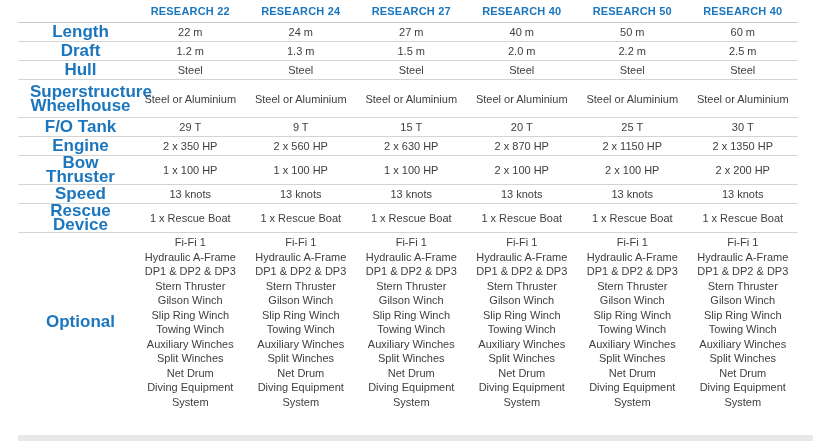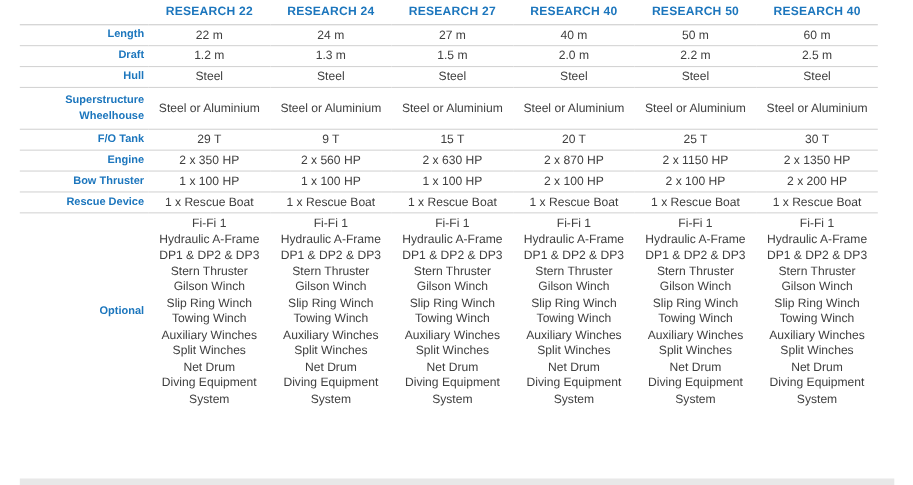--- a/index.html
+++ b/index.html
@@ -11,21 +11,21 @@
   table.specs { border-collapse:collapse; table-layout:fixed; width:780px; }
   col.lblcol { width:117px; }
   thead th {
     height:22px; font-size:11px; font-weight:bold; color:#1c76bd;
     text-align:center; padding:0; vertical-align:middle;
     border-bottom:1px solid #cccccc; letter-spacing:0.2px;
   }
   tbody tr { border-bottom:1px solid #d4d4d4; }
   tbody tr.last { border-bottom:none; }
   tbody th.lbl {
-    font-size:10px; font-weight:bold; color:#1c76bd; text-align:right;
+    font-size:17px; font-weight:bold; color:#1c76bd; text-align:center;
     padding:0 4px 0 12px; vertical-align:middle; line-height:14px;
   }
   tbody td {
     font-size:11px; font-weight:normal; color:#404040; text-align:center;
     padding:0; vertical-align:middle;
   }
   tr.r  { height:19px; }
   tr.tall { height:38px;margin-top:20px; }
   tr.optional { height:166px; }
   td.opt { white-space:pre-line; line-height:14.5px; padding:2px 0; }
@@ -117,20 +117,29 @@
       <tr class="r">
         <th class="lbl">Bow Thruster</th>
         <td>1 x 100 HP</td>
         <td>1 x 100 HP</td>
         <td>1 x 100 HP</td>
         <td>2 x 100 HP</td>
         <td>2 x 100 HP</td>
         <td>2 x 200 HP</td>
       </tr>
       <tr class="r">
+        <th class="lbl">Speed</th>
+        <td>13 knots</td>
+        <td>13 knots</td>
+        <td>13 knots</td>
+        <td>13 knots</td>
+        <td>13 knots</td>
+        <td>13 knots</td>
+      </tr>
+      <tr class="r">
         <th class="lbl">Rescue Device</th>
         <td>1 x Rescue Boat</td>
         <td>1 x Rescue Boat</td>
         <td>1 x Rescue Boat</td>
         <td>1 x Rescue Boat</td>
         <td>1 x Rescue Boat</td>
         <td>1 x Rescue Boat</td>
       </tr>
       <tr class="optional last">
         <th class="lbl">Optional</th>

